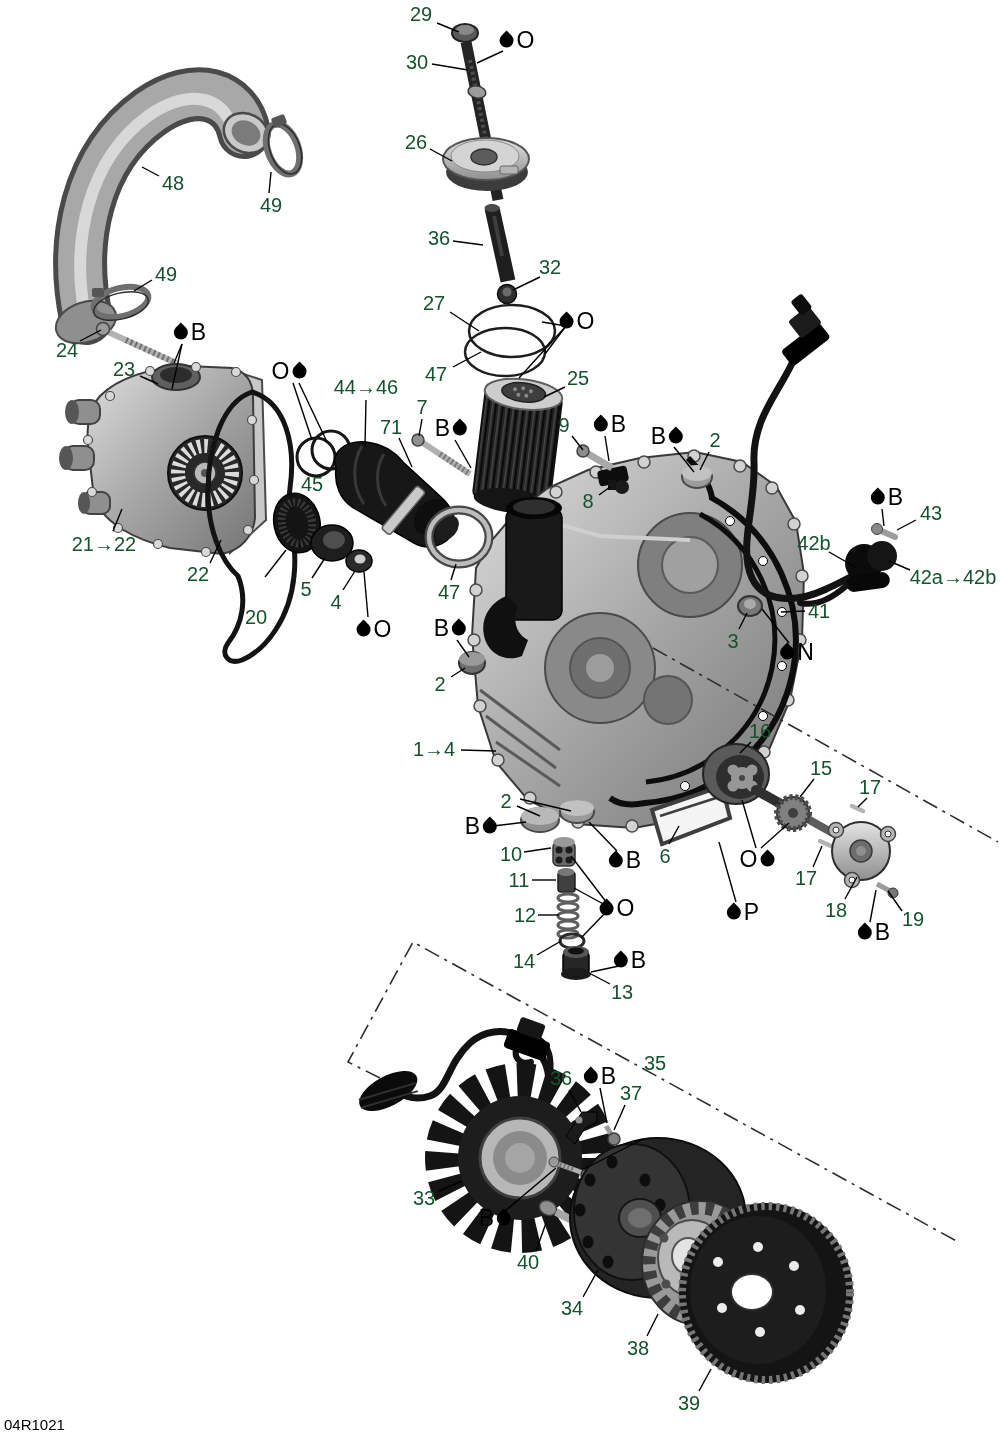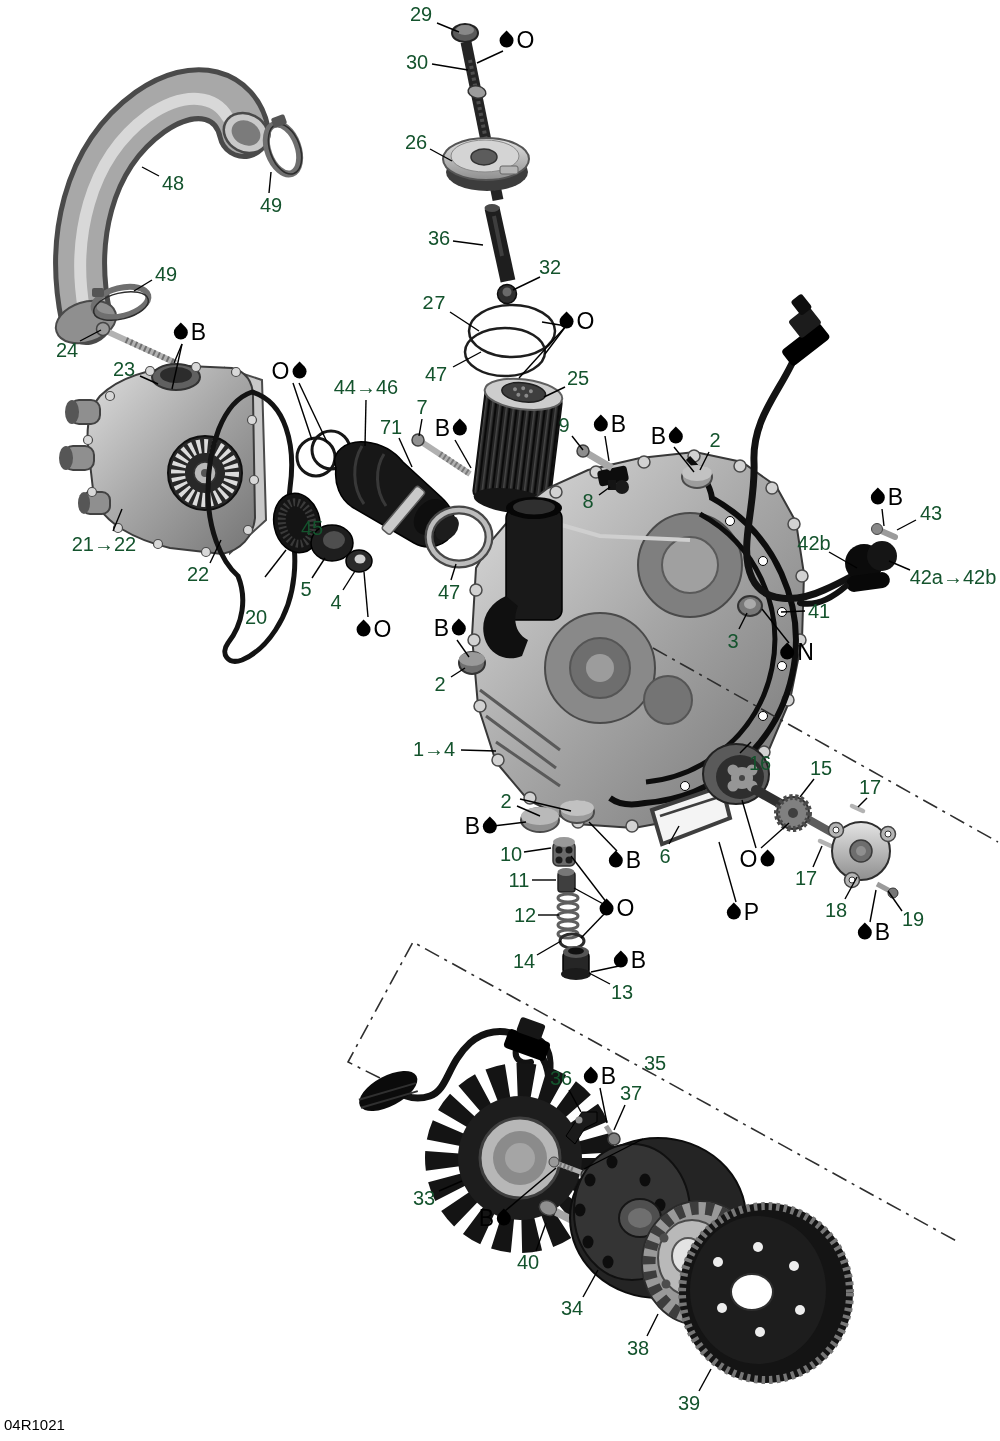--- a/index.html
+++ b/index.html
@@ -532,34 +532,34 @@
       <line x1="600" y1="1088" x2="607" y2="1123" class="leader"></line>
       <line x1="505" y1="1211" x2="556" y2="1168" class="leader"></line>
     </svg>
 
 <div id="callout-layer">
       <div class="callout" style="left: 421px; top: 14px;">29</div>
       <div class="callout" style="left: 417px; top: 62px;">30</div>
       <div class="callout" style="left: 416px; top: 142px;">26</div>
       <div class="callout" style="left: 439px; top: 238px;">36</div>
       <div class="callout" style="left: 550px; top: 267px;">32</div>
-      <div class="callout" style="left: 434px; top: 303px; font-family: Liberation Mono, monospace;">27</div>
+      <div class="callout" style="left: 434px; top: 303px;">27</div>
       <div class="callout" style="left: 436px; top: 374px;">47</div>
       <div class="callout" style="left: 578px; top: 378px;">25</div>
       <div class="callout" style="left: 173px; top: 183px;">48</div>
       <div class="callout" style="left: 271px; top: 205px;">49</div>
       <div class="callout" style="left: 166px; top: 274px;">49</div>
       <div class="callout" style="left: 67px; top: 350px;">24</div>
       <div class="callout" style="left: 124px; top: 369px;">23</div>
       <div class="callout" style="left: 104px; top: 544px;">21→22</div>
       <div class="callout" style="left: 198px; top: 574px; text-align: center;">22</div>
       <div class="callout" style="left: 256px; top: 588px; margin-top: 29px;">20</div>
       <div class="callout" style="left: 306px; top: 589px;">5</div>
       <div class="callout" style="left: 336px; top: 602px;">4</div>
-      <div class="callout" style="left: 312px; top: 484px; margin-top: 44px;">45</div>
+      <div class="callout" style="left: 312px; top: 484px;">45</div>
       <div class="callout" style="left: 366px; top: 387px;">44→46</div>
       <div class="callout" style="left: 391px; top: 427px;">71</div>
       <div class="callout" style="left: 422px; top: 407px;">7</div>
       <div class="callout" style="left: 564px; top: 425px;">9</div>
       <div class="callout" style="left: 715px; top: 440px;">2</div>
       <div class="callout" style="left: 588px; top: 501px;">8</div>
       <div class="callout" style="left: 931px; top: 513px;">43</div>
       <div class="callout" style="left: 814px; top: 543px;">42b</div>
       <div class="callout" style="left: 953px; top: 577px;">42a→42b</div>
       <div class="callout" style="left: 819px; top: 611px;">41</div>
@@ -567,21 +567,21 @@
       <div class="callout" style="left: 449px; top: 592px;">47</div>
       <div class="callout" style="left: 440px; top: 684px;">2</div>
       <div class="callout" style="left: 434px; top: 749px;">1→4</div>
       <div class="callout" style="left: 506px; top: 801px;">2</div>
       <div class="callout" style="left: 511px; top: 854px;">10</div>
       <div class="callout" style="left: 519px; top: 880px;">11</div>
       <div class="callout" style="left: 525px; top: 915px;">12</div>
       <div class="callout" style="left: 524px; top: 961px;">14</div>
       <div class="callout" style="left: 622px; top: 992px;">13</div>
       <div class="callout" style="left: 665px; top: 856px;">6</div>
-      <div class="callout" style="left: 760px; top: 731px; margin-top: 32px;">16</div>
+      <div class="callout" style="left: 760px; top: 731px;">16</div>
       <div class="callout" style="left: 821px; top: 768px;">15</div>
       <div class="callout" style="left: 870px; top: 787px;">17</div>
       <div class="callout" style="left: 806px; top: 878px;">17</div>
       <div class="callout" style="left: 836px; top: 910px;">18</div>
       <div class="callout" style="left: 913px; top: 919px;">19</div>
       <div class="callout" style="left: 424px; top: 1198px;">33</div>
       <div class="callout" style="left: 561px; top: 1078px;">36</div>
       <div class="callout" style="left: 631px; top: 1093px;">37</div>
       <div class="callout" style="left: 655px; top: 1063px;">35</div>
       <div class="callout" style="left: 528px; top: 1262px;">40</div>

